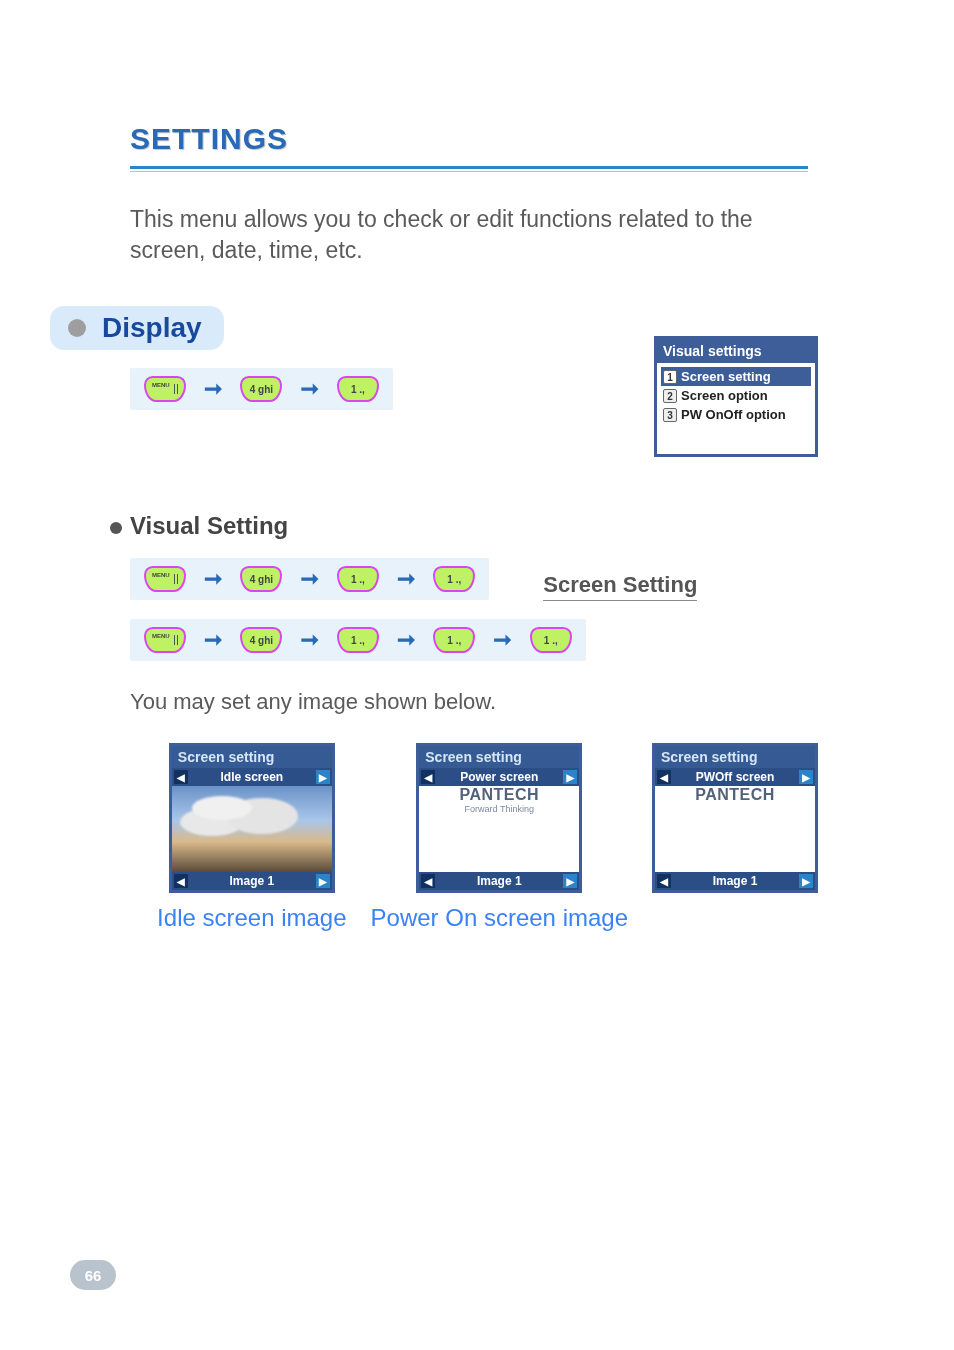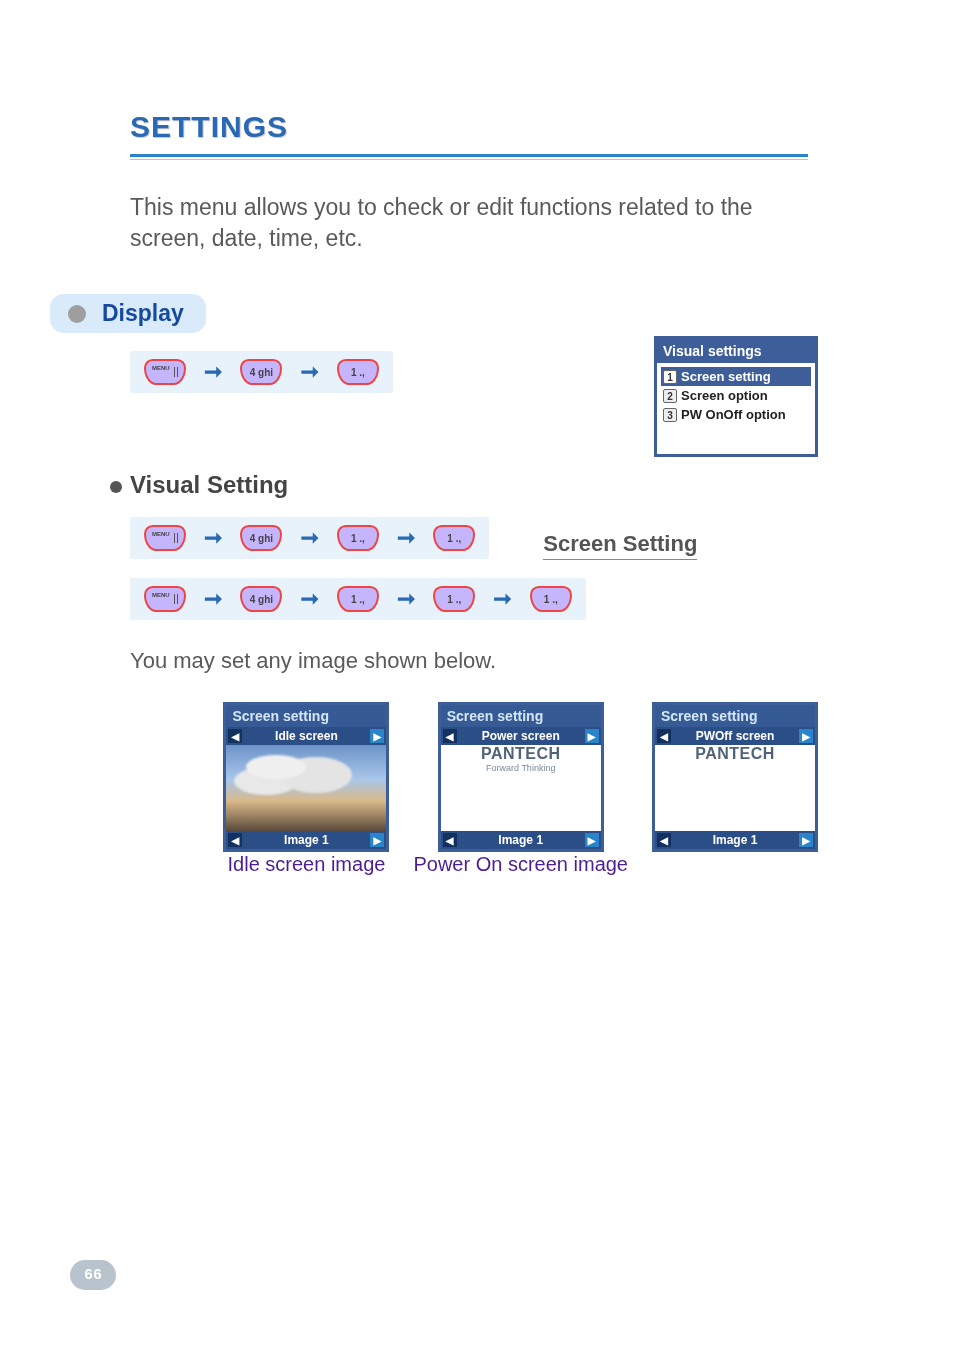--- a/index.html
+++ b/index.html
@@ -1,38 +1,38 @@
 <!DOCTYPE html>
 <html><head>
 <meta charset="utf-8">
 <style>
   * { box-sizing: border-box; margin: 0; padding: 0; }
   html, body { width: 954px; height: 1350px; background: #fff; font-family: "Times New Roman", Georgia, serif; color: #333; }
-  .page { position: relative; width: 888px; height: 1350px; padding: 0 80px 0 80px; }
+  .page { position: relative; width: 888px; height: 1350px; padding: 12px 80px 0 80px; }
   
   
   .title-wrap { padding-top: 110px; padding-left: 50px; }
   .title { font-family: "Trebuchet MS", Arial, sans-serif; font-size: 30px; font-weight: bold; color: #2a69b5; letter-spacing: 1px; text-shadow: 1px 1px 0 #ccc; }
   .title-rule-thick { margin-top: 10px; height: 3px; background: #2a84c9; }
   .title-rule-thin  { margin-top: 2px; height: 1px; background: #a9c7e5; }
   
   .intro { margin-top: 32px; margin-left: 50px; font-size: 23px; line-height: 1.35; color: #5a5a5a; font-family: "Optima", "Segoe UI", sans-serif; max-width: 680px; }
   
   
   .section-row { position: relative; margin-top: 40px; margin-left: -30px; }
-  .pill { display: inline-block; background: #d9ebfb; color: #174a9c; font-weight: bold; font-family: "Segoe UI", Arial, sans-serif; font-size: 23px; padding: 6px 22px 6px 52px; border-radius: 14px; position: relative; }
+  .pill { display: inline-block; background: #d9ebfb; color: #174a9c; font-weight: bold; font-family: "Segoe UI", Arial, sans-serif; font-size: 28px; padding: 6px 22px 6px 52px; border-radius: 14px; position: relative; }
   .pill-dot { position: absolute; left: 18px; top: 50%; transform: translateY(-50%); width: 18px; height: 18px; border-radius: 50%; background: #9e9e9e; }
   .subhead-row { position: relative; margin-top: 36px; margin-left: 50px; }
   .subhead-dot { position: absolute; left: -20px; top: 10px; width: 12px; height: 12px; border-radius: 50%; background: #555; }
   .subhead-title { font-family: "Segoe UI", Arial, sans-serif; font-size: 24px; font-weight: bold; color: #444; }
   .subsub-title { font-family: "Segoe UI", Arial, sans-serif; font-size: 22px; font-weight: bold; color: #555; border-bottom: 1px solid #888; display: inline-block; padding-bottom: 2px; margin-top: 30px; margin-left: 50px; }
 
   
   .keyseq { margin-top: 18px; margin-left: 50px; background: #e8f2fb; padding: 8px 14px; display: inline-flex; align-items: center; gap: 18px; border-radius: 2px; }
-  .key { width: 42px; height: 26px; border: 2px solid #ef4444; border-radius: 10px 10px 14px 14px / 10px 10px 20px 20px; background: #c4b5fd; display: flex; align-items: center; justify-content: center; font-size: 10px; font-weight: bold; color: #444; font-family: Arial, sans-serif; position: relative; }
+  .key { width: 42px; height: 26px; border: 2px solid #d946ef; border-radius: 10px 10px 14px 14px / 10px 10px 20px 20px; background: #bef264; display: flex; align-items: center; justify-content: center; font-size: 10px; font-weight: bold; color: #444; font-family: Arial, sans-serif; position: relative; }
   .key.menu::after { content: "MENU"; font-size: 6px; position: absolute; left: 6px; top: 4px; }
   .key.menu::before { content: ""; position: absolute; right: 6px; top: 6px; bottom: 6px; width: 2px; border-right: 4px double #555; }
   .arrow { color: #2a69b5; font-size: 22px; font-weight: bold; }
 
   
   .phonebox { position: absolute; right: 70px; top: 336px; width: 164px; border: 3px solid #3d5e98; background: #fff; font-family: Tahoma, Arial, sans-serif; }
   .phone-title { background: #3d5e98; color: #fff; font-size: 14px; font-weight: bold; padding: 4px 6px; }
   .phone-list { padding: 4px 4px 30px 4px; }
   .phone-item { font-size: 13px; font-weight: bold; color: #222; padding: 2px 2px; display: flex; align-items: center; gap: 4px; }
   .phone-item.sel { background: #3d5e98; color: #fff; }
@@ -46,25 +46,25 @@
   .tile-title { background: #365a94; color: #d5e6f7; font-size: 14px; font-weight: bold; padding: 3px 6px; }
   .tab-bar { display: flex; align-items: center; justify-content: space-between; background: #2c4e86; color: #fff; padding: 2px 2px; font-size: 12px; font-weight: bold; }
   .tab-arrow { width: 14px; height: 14px; background: #123060; color: #fff; display: flex; align-items: center; justify-content: center; font-size: 10px; }
   .tab-arrow.bright { background: #2a84c9; }
   .tile-body { height: 86px; display: flex; align-items: flex-start; justify-content: center; background: #fff; position: relative; overflow: hidden; }
   .tile-body.clouds { background: linear-gradient(#6b93c8 0%, #a9c6ea 40%, #d9b98a 65%, #5a4a3a 100%); }
   .tile-body.clouds::after { content:""; position:absolute; top:10px; left:20px; width:60px; height:24px; background:#f0f0f0; border-radius:50%; box-shadow: 40px 8px 0 6px #e4e4e4, -10px 14px 0 2px #e8e8e8; filter: blur(1px);}
   .pantech { font-family: Arial, sans-serif; font-size: 16px; font-weight: bold; color: #51637a; letter-spacing: 0.5px; }
   .pantech-sub { font-size: 9px; color: #7a8aa0; }
   .tile-footer { display: flex; align-items: center; justify-content: space-between; background: #2c4e86; color: #fff; padding: 2px 2px; font-size: 12px; font-weight: bold; }
-  .tile-caption { font-size: 20px; color: #4c1d95; font-family: "Optima","Segoe UI",sans-serif; text-align: center; line-height: 1.25; }
+  .tile-caption { margin-top: 10px; font-size: 24px; color: #3b82f6; font-family: "Optima","Segoe UI",sans-serif; text-align: center; line-height: 1.25; }
 
   .body-text { margin-top: 28px; margin-left: 50px; font-size: 22px; color: #5a5a5a; font-family: "Optima","Segoe UI",sans-serif; }
 
-  .page-number-badge { position: absolute; left: 70px; bottom: 60px; width: 46px; height: 30px; border-radius: 15px; background: #b9c3cd; color: #fff; font-size: 15px; font-weight: bold; display: flex; align-items: center; justify-content: center; font-family: Liberation Mono, monospace; }
+  .page-number-badge { position: absolute; left: 70px; bottom: 60px; width: 46px; height: 30px; border-radius: 15px; background: #b9c3cd; color: #fff; font-size: 15px; font-weight: bold; display: flex; align-items: center; justify-content: center; font-family: Liberation Sans, sans-serif; }
 </style>
 </head>
 <body>
 
 <div class="page">
   <div class="title-wrap">
     <div class="title">SETTINGS</div>
     <div class="title-rule-thick"></div>
     <div class="title-rule-thin"></div>
   </div>
@@ -100,21 +100,21 @@
         <span>Screen option</span>
       </div>
       <div class="phone-item">
         <span class="num-badge">3</span>
         <span>PW OnOff option</span>
       </div>
     </div>
   </div>
 
   
-  <div class="subhead-row" style="margin-top:78px;">
+  <div class="subhead-row" style="margin-top:102px;">
     <span class="subhead-dot"></span>
     <span class="subhead-title">Visual Setting</span>
   </div>
 
   <div class="keyseq">
     <div class="key menu"></div>
     <div class="arrow">➞</div>
     <div class="key">4 ghi</div>
     <div class="arrow">➞</div>
     <div class="key">1 .,</div>

